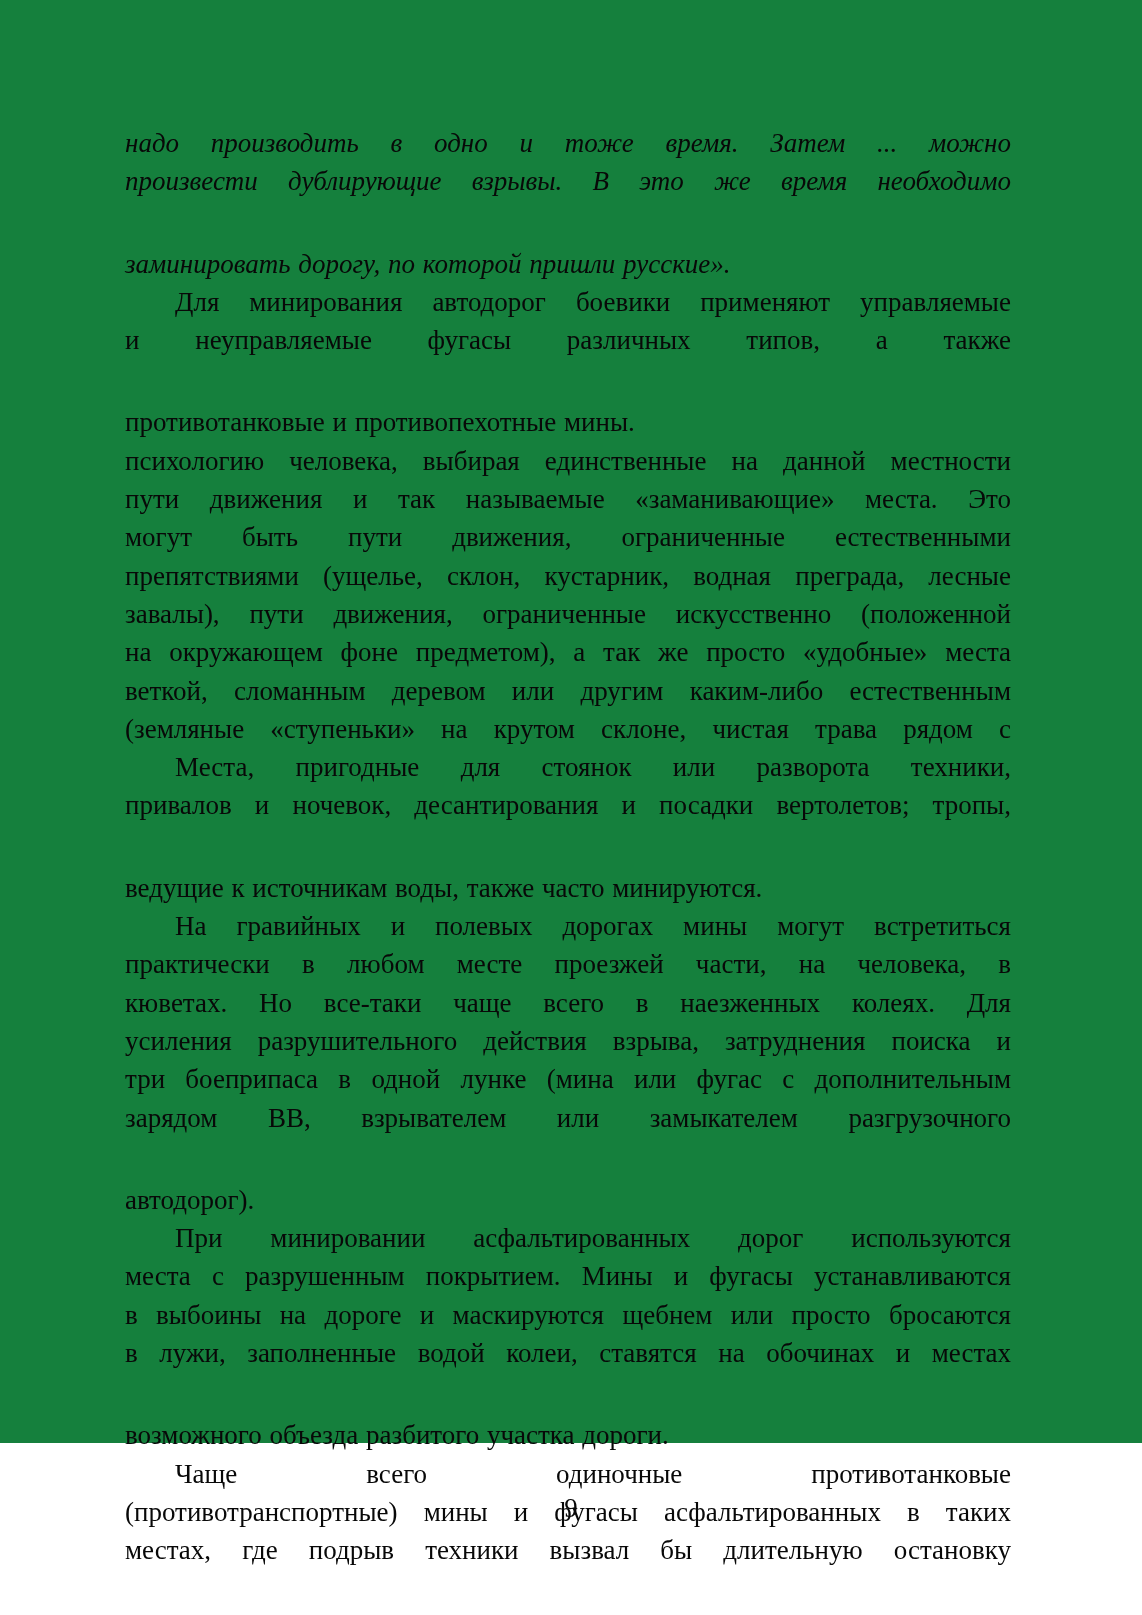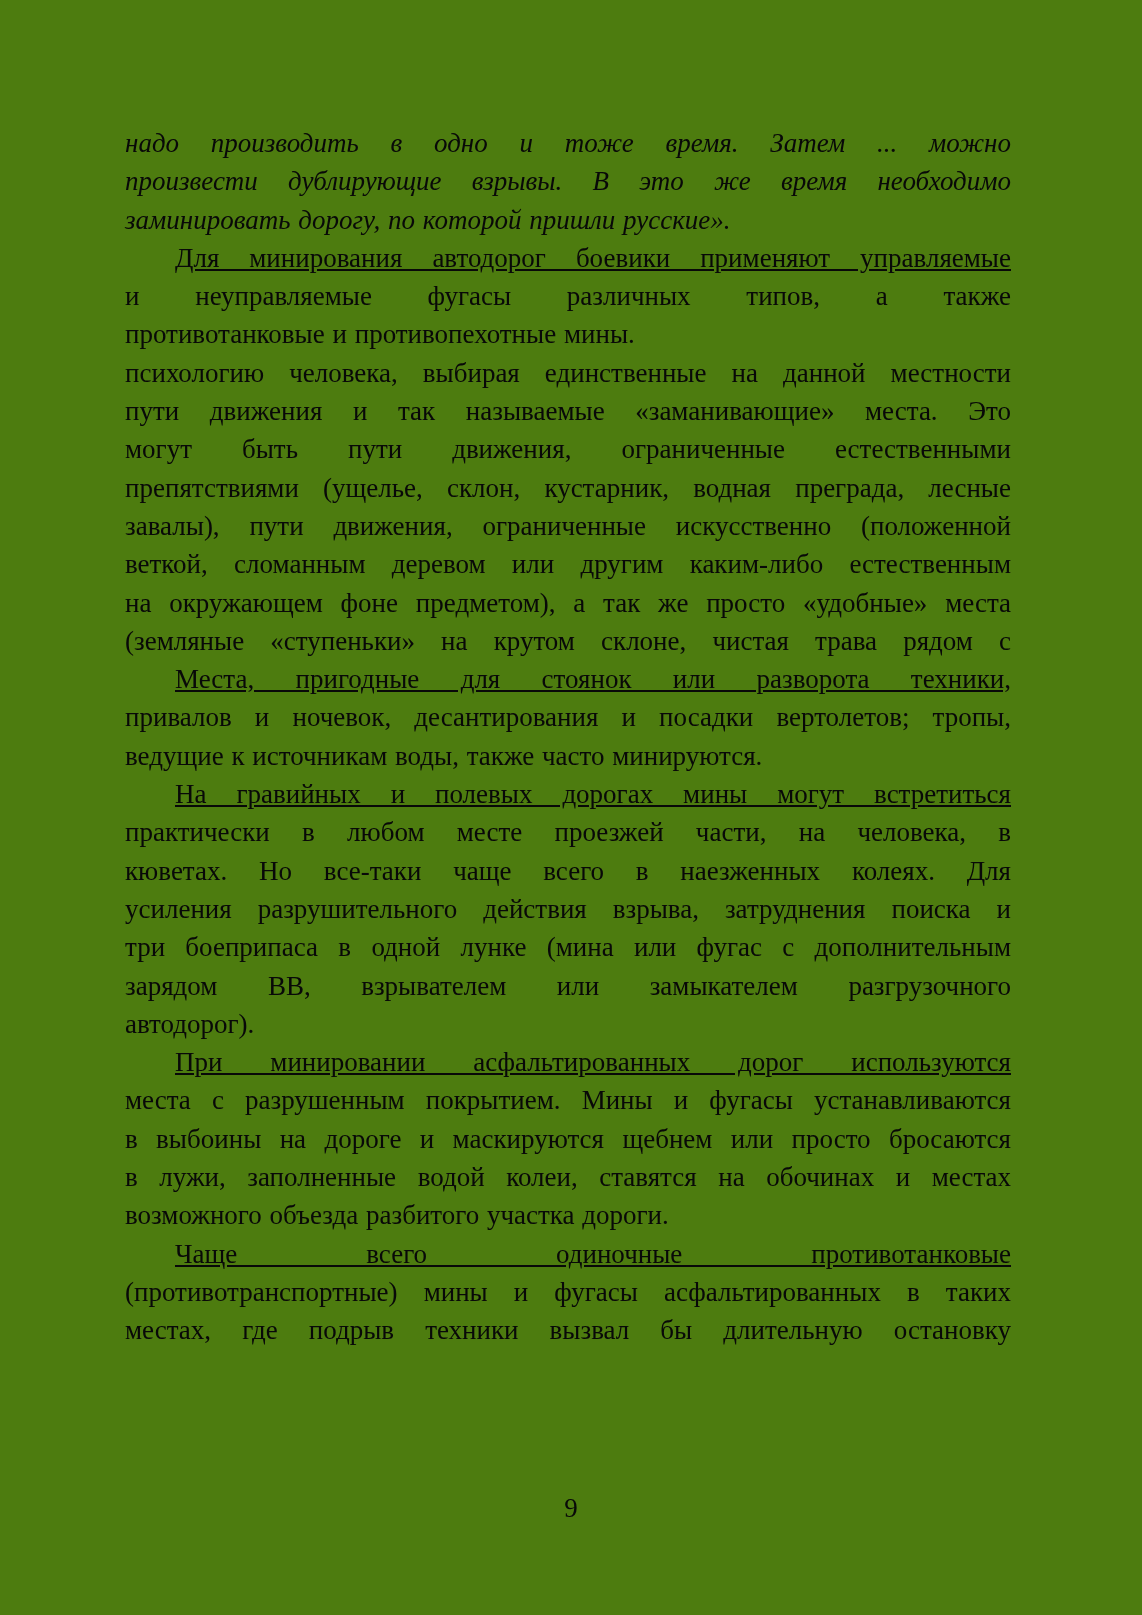--- a/index.html
+++ b/index.html
@@ -9,42 +9,43 @@
     background: #ffffff;
     position: relative;
     overflow: hidden;
     font-family: "Liberation Serif", "DejaVu Serif", serif;
     color: #080808;
   }
   .page {
     position: absolute;
     left: 0; top: 0;
     width: 1142px;
-    height: 1615px;
-    background: #4d7c0f;
+    height: 1443px;
+    background: #15803d;
   }
   .text-block {
     position: absolute;
     left: 125px;
     top: 124px;
     width: 886px;
     font-size: 27px;
   }
   .ln {
     line-height: 38.3px;
     text-align: justify;
     text-align-last: justify;
     -moz-text-align-last: justify;
     word-spacing: 1px;
   }
   .ln.end {
     text-align-last: left;
+    margin-top: 44px;
     -moz-text-align-last: left;
   }
-  .ln.ind { text-indent: 50px; text-decoration: underline; }
+  .ln.ind { text-indent: 50px; }
   .para.italic .ln { font-style: italic; }
   .page-number {
     position: absolute;
     left: 0;
     top: 1489px;
     width: 1142px;
     text-align: center;
     font-size: 27px;
     line-height: 38.3px;
   }
@@ -67,22 +68,22 @@
       <div class="ln">и неуправляемые фугасы различных типов, а также</div>
       <div class="ln end">противотанковые и противопехотные мины.</div>
     </div>
 
     <div class="para">
       <div class="ln">психологию человека, выбирая единственные на данной местности</div>
       <div class="ln">пути движения и так называемые «заманивающие» места. Это</div>
       <div class="ln">могут быть пути движения, ограниченные естественными</div>
       <div class="ln">препятствиями (ущелье, склон, кустарник, водная преграда, лесные</div>
       <div class="ln">завалы), пути движения, ограниченные искусственно (положенной</div>
+      <div class="ln">на окружающем фоне предметом), а так же просто «удобные» места</div>
       <div class="ln">веткой, сломанным деревом или другим каким-либо естественным</div>
-      <div class="ln">на окружающем фоне предметом), а так же просто «удобные» места</div>
       <div class="ln">(земляные «ступеньки» на крутом склоне, чистая трава рядом с</div>
     </div>
 
     <div class="para">
       <div class="ln ind">Места, пригодные для стоянок или разворота техники,</div>
       <div class="ln">привалов и ночевок, десантирования и посадки вертолетов; тропы,</div>
       <div class="ln end">ведущие к источникам воды, также часто минируются.</div>
     </div>
 
     <div class="para">

